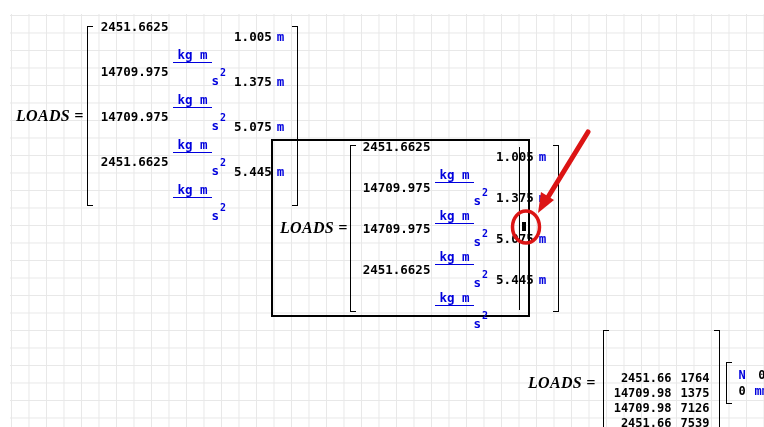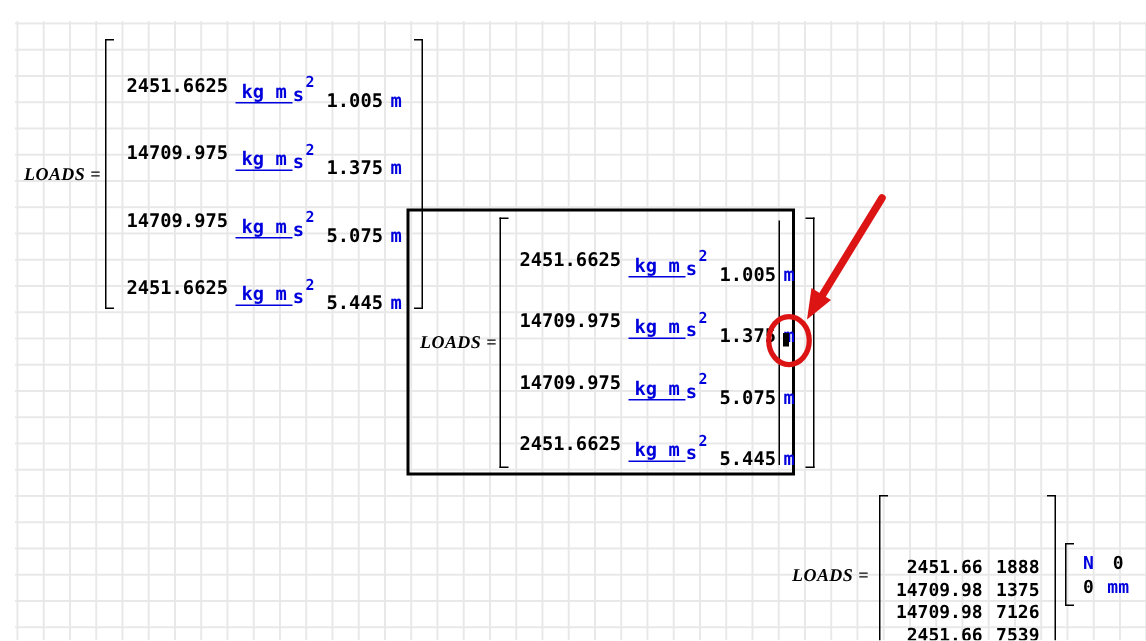--- a/index.html
+++ b/index.html
@@ -19,37 +19,37 @@
       linear-gradient(to right, var(--grid) 1px, transparent 1px),
       linear-gradient(to bottom, var(--grid) 1px, transparent 1px);
     background-size:17.5px 17.5px;
     background-position:11px 15px;
   }
   .margin-strip-top{position:absolute;left:0;top:0;right:0;height:14px;background:#fff;}
   .margin-strip-left{position:absolute;left:0;top:0;bottom:0;width:10px;background:#fff;}
 
   .mc-label{
     font-family:"Liberation Serif","DejaVu Serif",serif;
-    font-style:italic;font-weight:700;font-size:12px;color:var(--black);
+    font-style:italic;font-weight:700;font-size:16px;color:var(--black);
     white-space:nowrap;letter-spacing:0.3px;
   }
   .mc-matrix{display:inline-flex;flex-direction:row;align-items:stretch;}
   .brk{width:5px;}
   .brk.l{border-left:1.6px solid #000;border-top:1.6px solid #000;border-bottom:1.6px solid #000;}
   .brk.r{border-right:1.6px solid #000;border-top:1.6px solid #000;border-bottom:1.6px solid #000;}
   .mrows{display:flex;flex-direction:column;justify-content:center;padding:0 8px;}
-  .mrow{display:flex;align-items:flex-end;height:45px;gap:5px;
+  .mrow{display:flex;align-items:flex-start;height:45px;gap:5px;
         font-size:12.5px;font-weight:700;color:var(--black);white-space:nowrap;}
   .compact .mrow{height:41px;}
   .compact .mrows{padding:0 7px;}
   .force{position:relative;top:-7px;}
   .frac{display:inline-flex;flex-direction:row;align-items:center;
         color:var(--blue);position:relative;top:-2px;line-height:13px;}
   .fnum{border-bottom:1.3px solid currentColor;padding:0 4px 1px;}
-  .fden{padding-top:1px;}
+  .fden{padding-top:1px;margin-top:47px;}
   .fden sup{font-size:10px;position:relative;top:-4px;margin-left:1px;line-height:10px;}
   .dist{position:relative;top:3px;margin-left:3px;}
   .du{position:relative;top:3px;color:var(--blue);}
 
   #region1{position:absolute;left:16px;top:26px;height:180px;display:flex;align-items:center;}
   #region1 .mc-label{margin-right:3px;}
   #region1 .mc-matrix{height:180px;}
 
   #region2{position:absolute;left:271px;top:139px;width:259px;height:178px;
            border:2px solid #000;box-sizing:border-box;background:transparent;}
@@ -182,21 +182,21 @@
     <line x1="93" y1="37" x2="52.5" y2="103" stroke="#dc1414" stroke-width="5" stroke-linecap="round"></line>
     <polygon points="43,118 59,105 46,97" fill="#dc1414"></polygon>
   </svg>
 
   <div id="region3">
     <span class="mc-label">LOADS =</span>
     <div class="mc-matrix">
       <div class="brk l"></div>
       <div class="num-grid">
         <span class="c1">2451.66</span>
-          <span class="c2">1888</span>
+          <span class="c2">1764</span>
         <span class="c1">14709.98</span>
           <span class="c2">1375</span>
         <span class="c1">14709.98</span>
           <span class="c2">7126</span>
         <span class="c1">2451.66</span>
           <span class="c2">7539</span>
       </div>
       <div class="brk r"></div>
     </div>
     <div class="mc-matrix" style="height:42px;">

